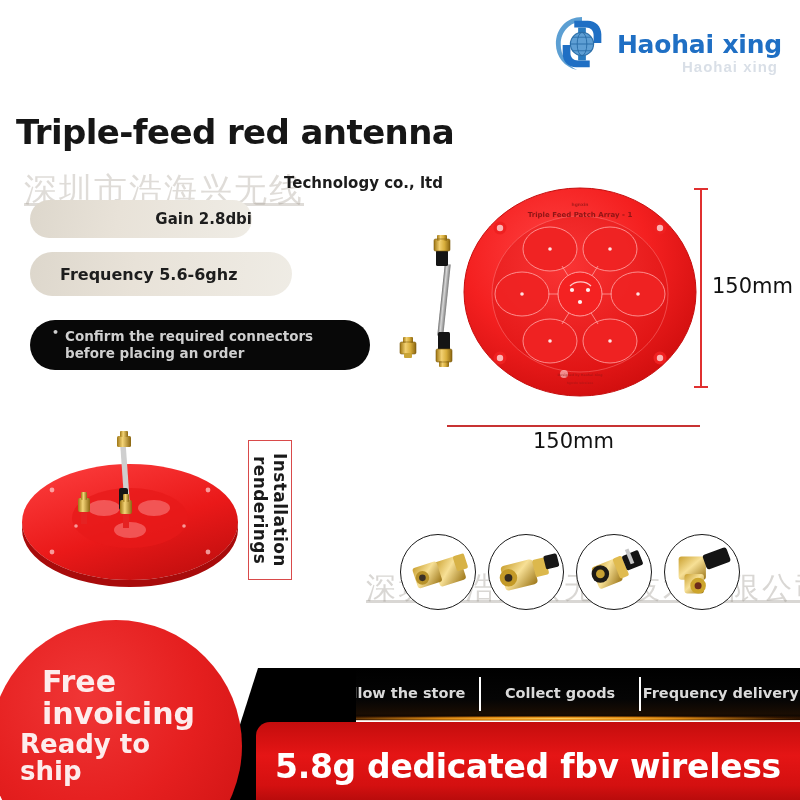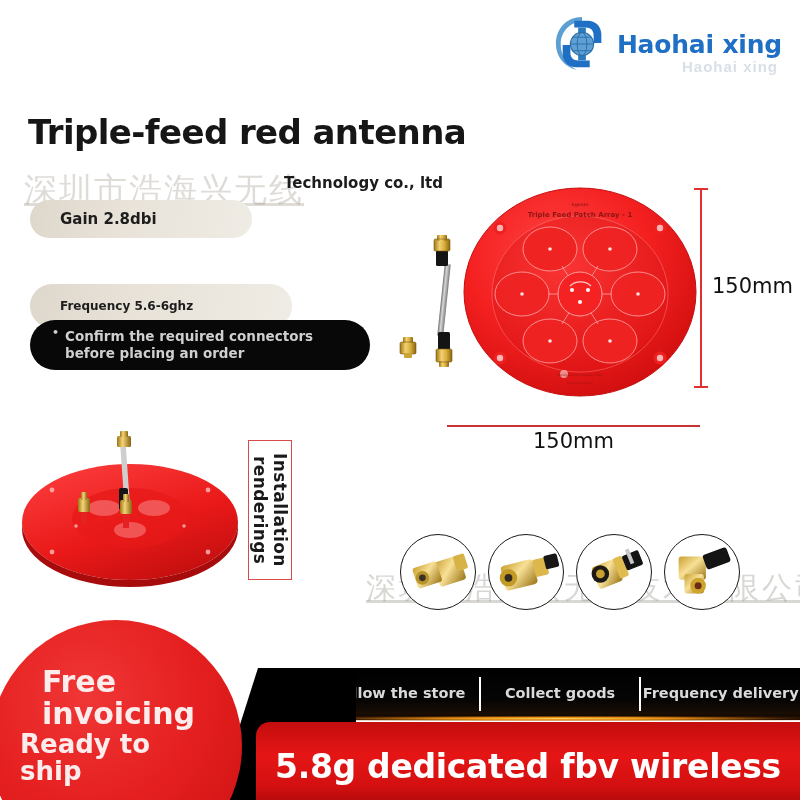--- a/index.html
+++ b/index.html
@@ -41,21 +41,21 @@
     letter-spacing: -0.2px;
   }
   #brand-sub {
     position: absolute; right: 22px; top: 58px;
     font-size: 15px; color: rgba(130,150,175,0.30);
     letter-spacing: 1px; font-weight: bold;
   }
 
   
   #headline {
-    position: absolute; left: 28px; top: 112px;
+    position: absolute; left: 16px; top: 112px;
     font-size: 34px; font-weight: bold; color: #161616;
     font-family: "DejaVu Sans", sans-serif;
     letter-spacing: -0.6px;
   }
   #company {
     position: absolute; left: 248px; top: 174px;
     font-size: 15px; font-weight: bold; color: #1c1c1c;
     font-family: "DejaVu Sans", sans-serif;
     padding-left: 36px;
   }
@@ -64,22 +64,22 @@
   .pill {
     position: absolute;
     display: flex; align-items: center;
     border-radius: 26px;
     background: linear-gradient(100deg,#ddd7cc 0%, #e8e2d8 40%, #efece5 100%);
     color: #1d1d1d;
     font-weight: bold;
     font-family: "DejaVu Sans", sans-serif;
     padding-left: 30px;
   }
-  #pill-gain { left: 30px; top: 200px; width: 222px; height: 38px; font-size: 15px; }
-  #pill-freq { left: 30px; top: 252px; width: 262px; height: 44px; font-size: 12px; margin-top: 32px; }
+  #pill-gain { left: 30px; top: 200px; width: 222px; height: 38px; font-size: 15px; justify-content: flex-end; }
+  #pill-freq { left: 30px; top: 252px; width: 262px; height: 44px; font-size: 16px; }
 
   #pill-note {
     position: absolute; left: 30px; top: 320px;
     width: 340px; height: 50px;
     border-radius: 26px;
     background: #080808;
     color: #cfcfcf;
     display: flex; align-items: center;
     padding: 4px 16px 4px 22px;
     font-size: 13.5px; font-weight: bold; line-height: 1.28;

